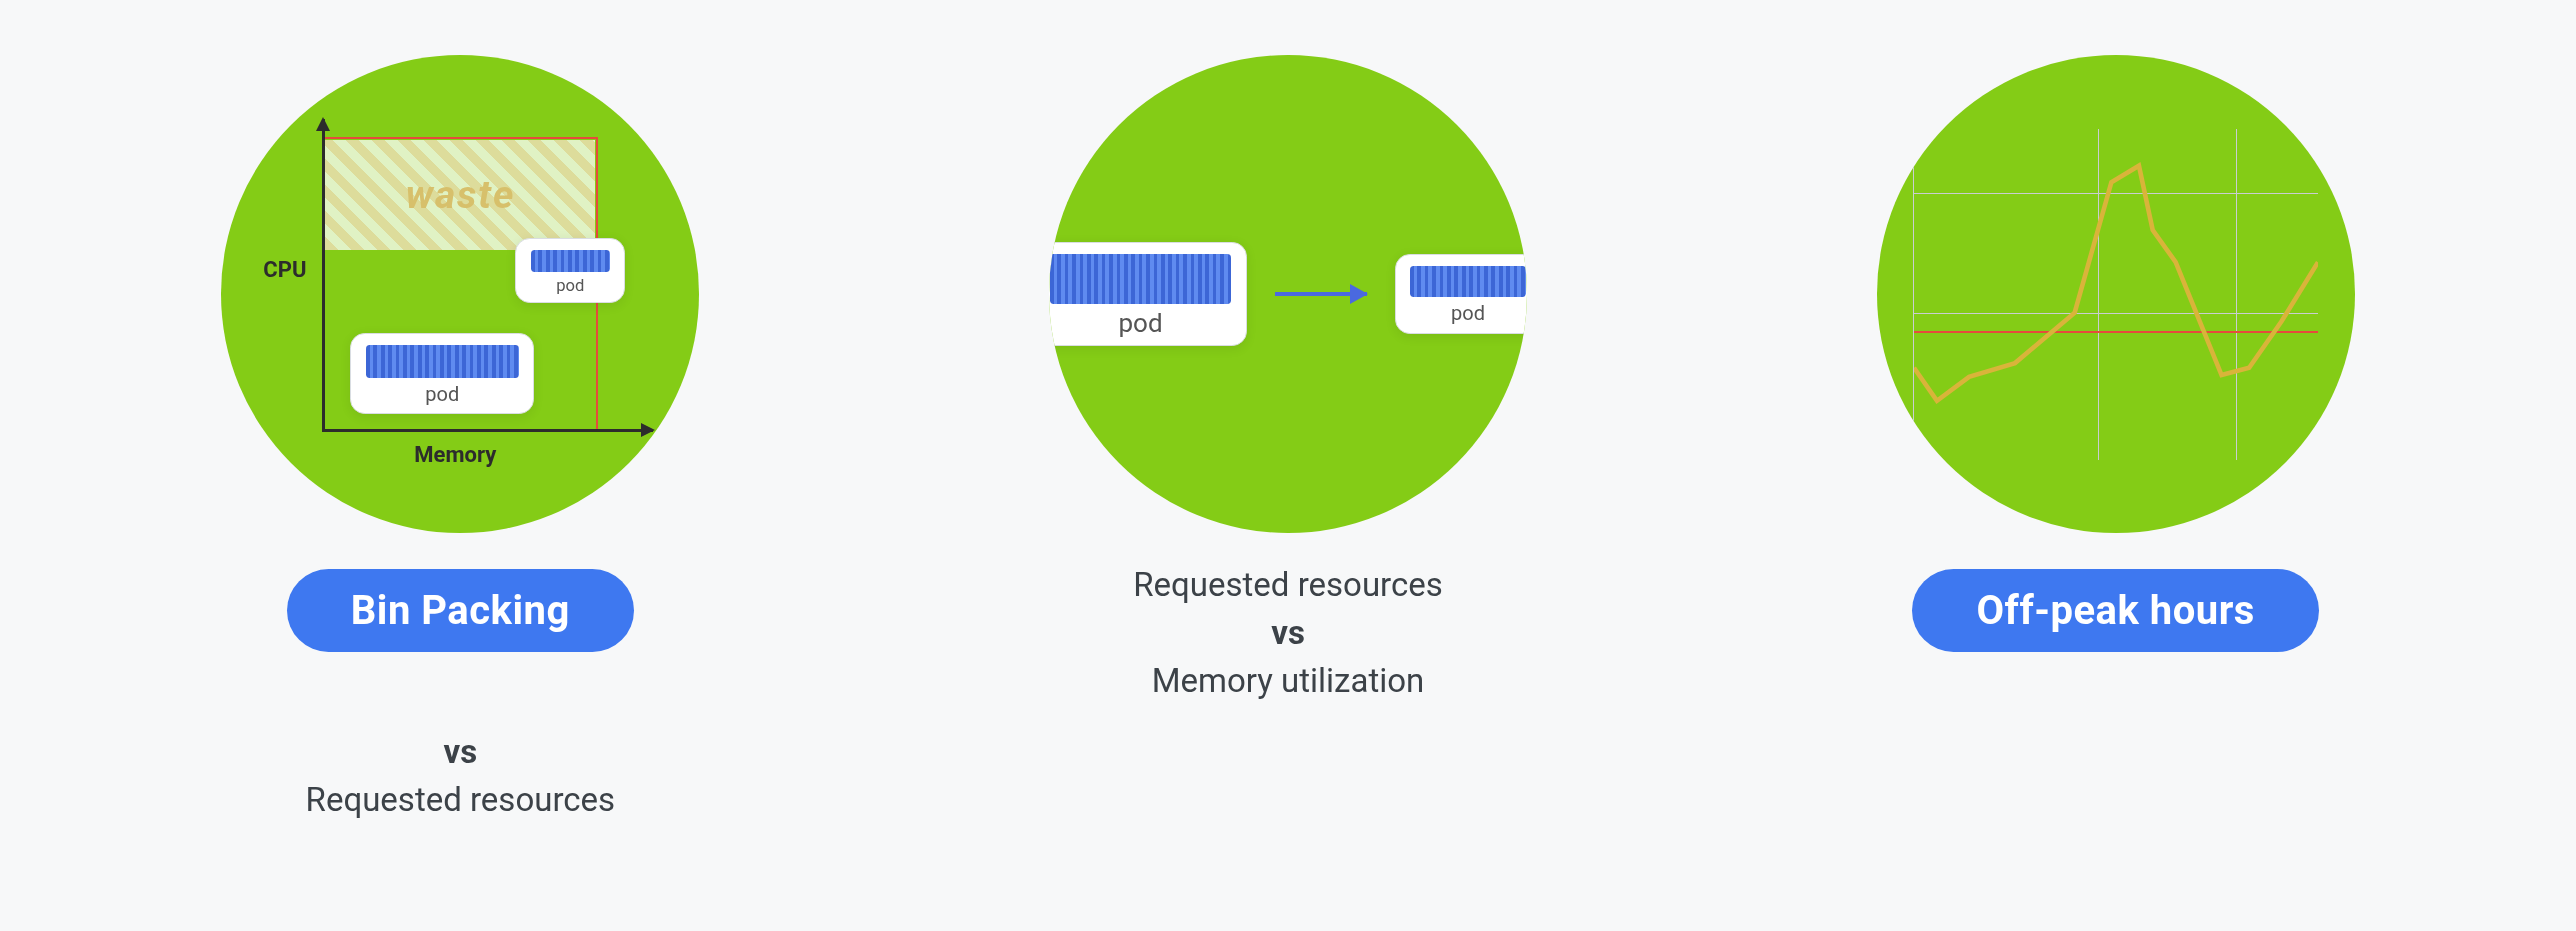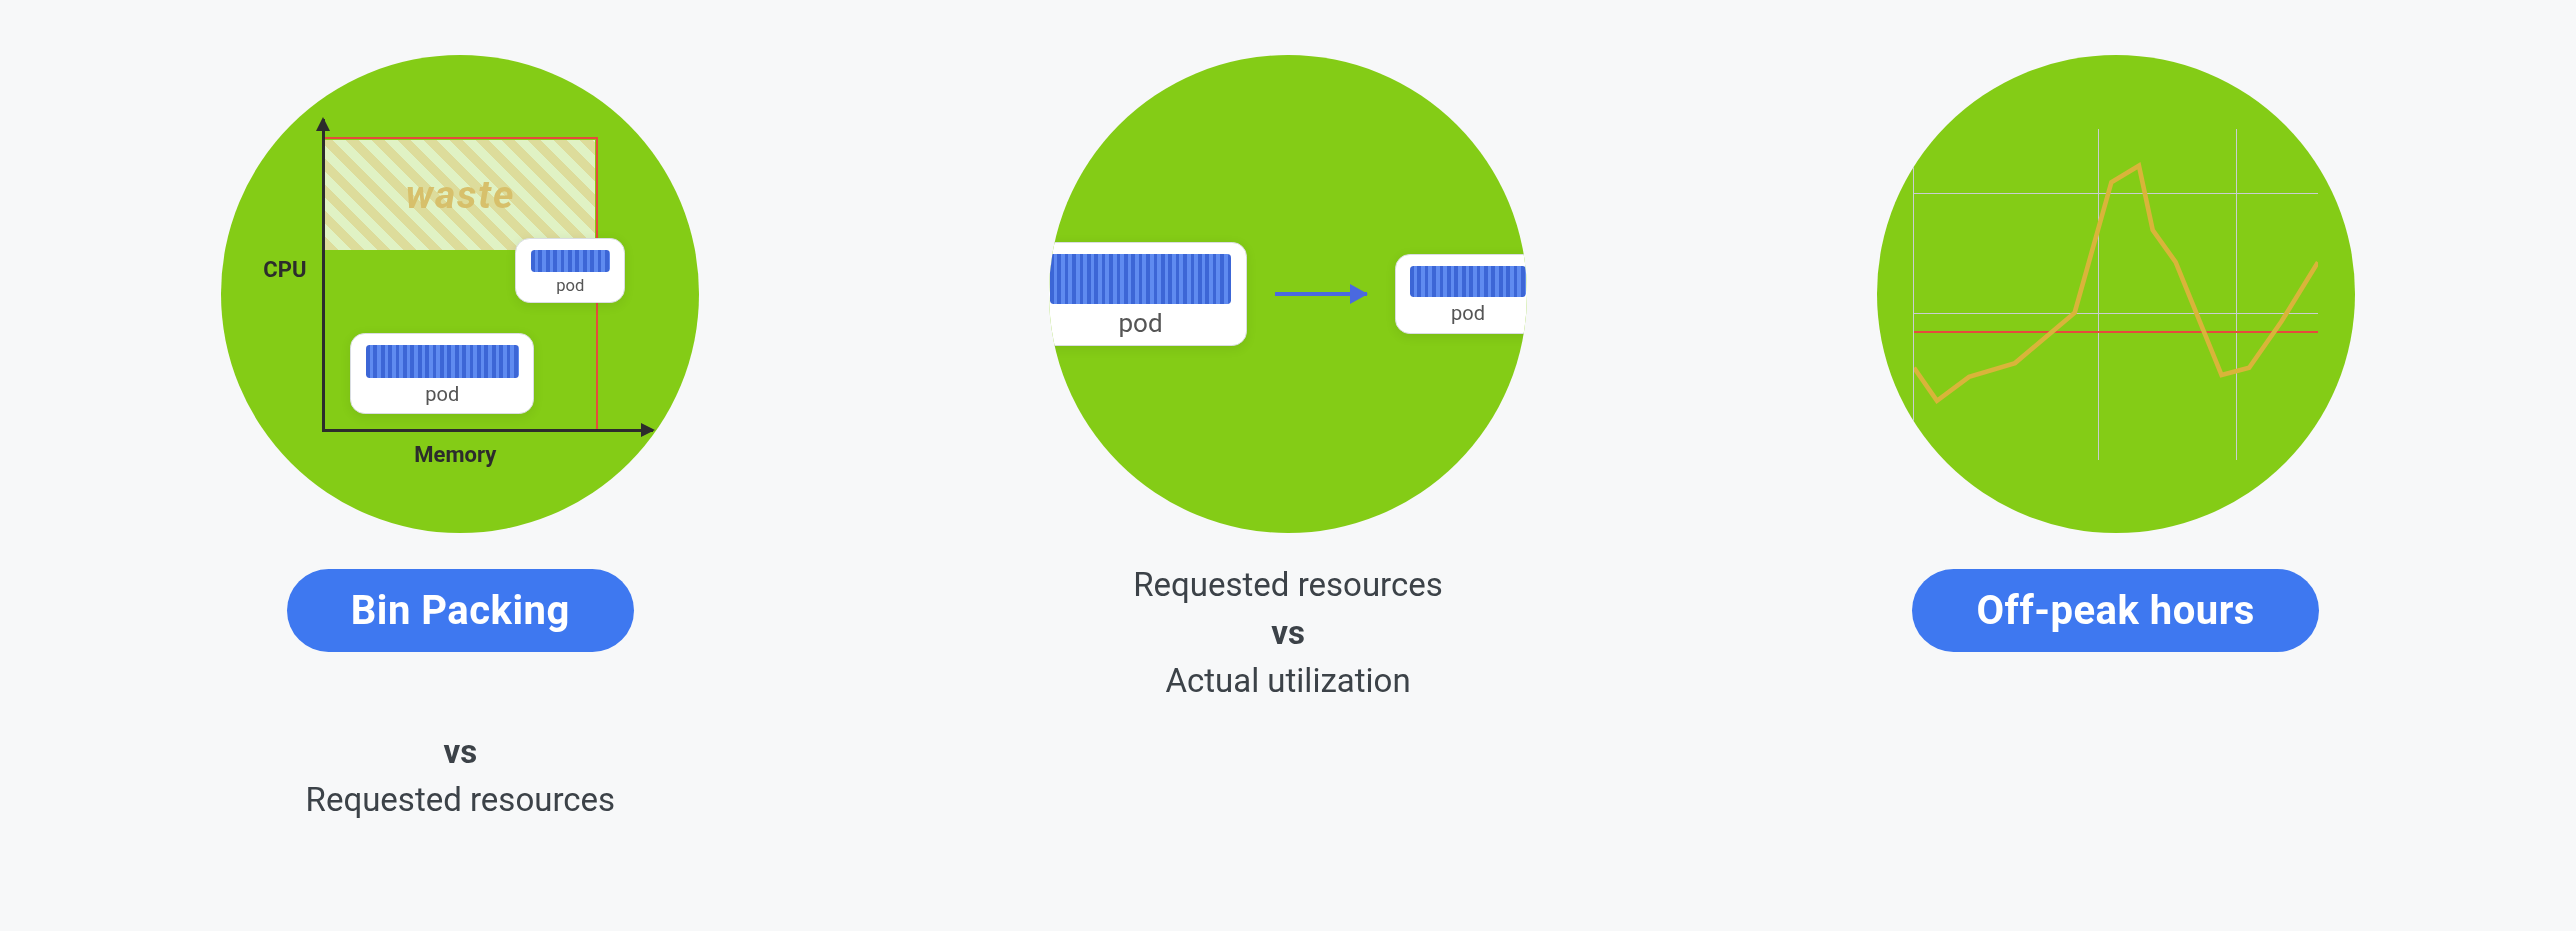--- a/index.html
+++ b/index.html
@@ -198,21 +198,21 @@
         <div class="arrow"></div>
         <div class="pod-card rs-small" style="position:static;">
           <div class="barcode"></div>
           <div class="pod-label">pod</div>
         </div>
       </div>
     </div>
     <div class="desc">
       <span>Requested resources</span><br>
       <strong>vs</strong><br>
-      <span>Actual utilization</span>
+      <span>Memory utilization</span>
     </div>
   </div>
 
   <div class="card">
     <div class="circle">
       <div class="linechart">
         <div class="gridline gl1"></div>
         <div class="gridline gl2"></div>
         <div class="gv gv1"></div>
         <div class="gv gv2"></div>

